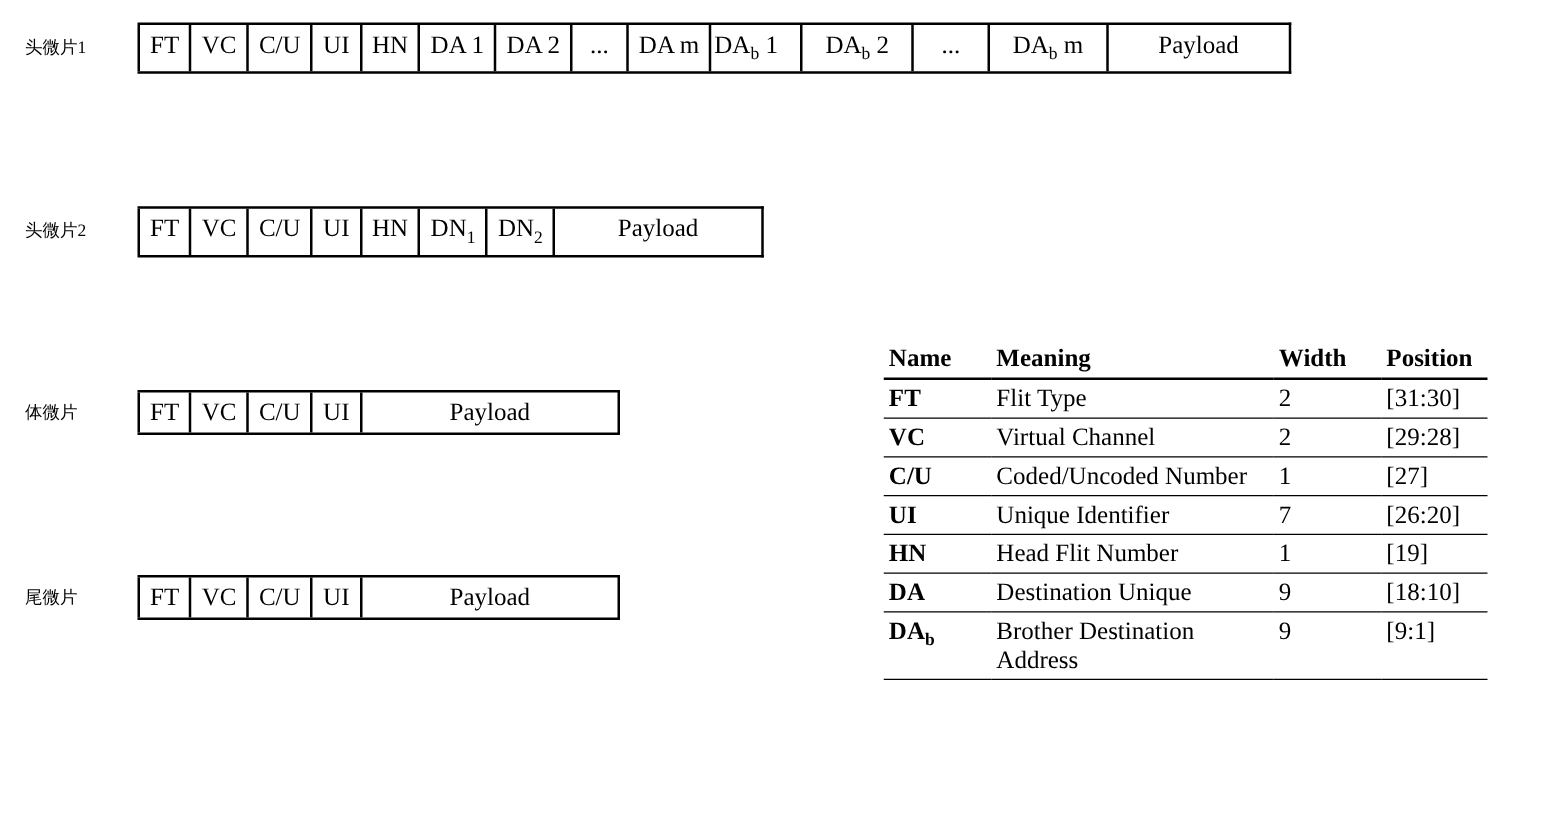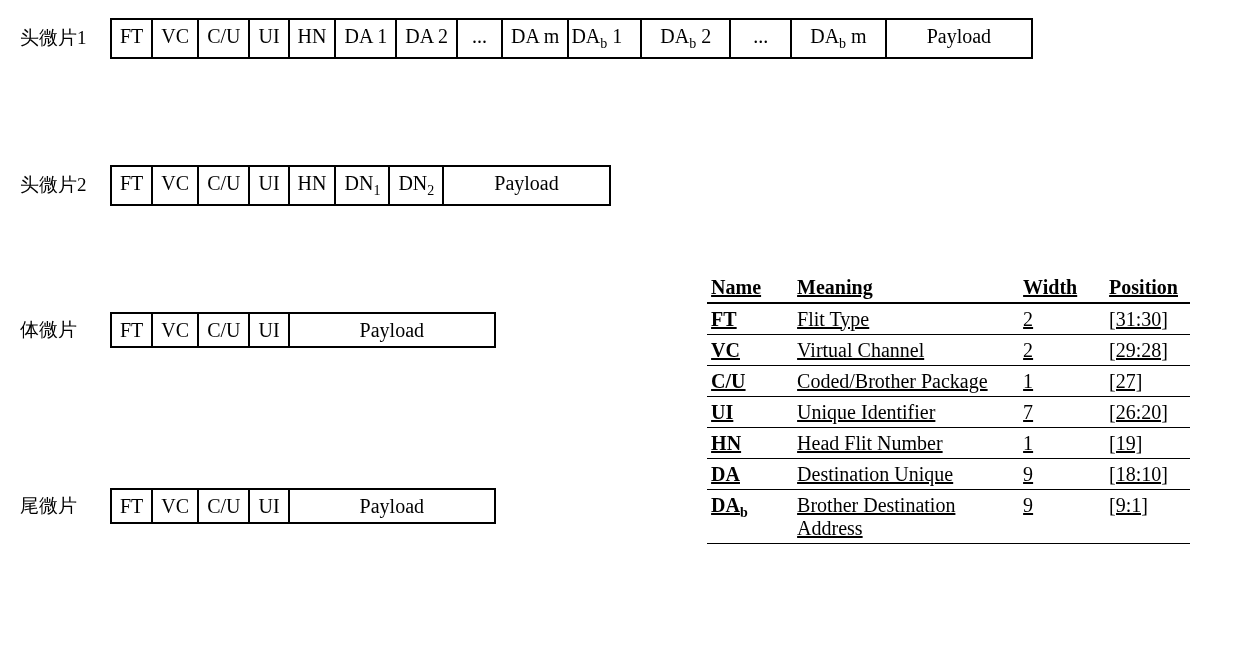--- a/index.html
+++ b/index.html
@@ -11,21 +11,21 @@
     box-sizing: border-box;
     color: #000;
   }
   .row {
     display: flex;
     align-items: center;
     margin-bottom: 46px;
   }
   .row-label {
     width: 90px;
-    font-size: 19px;
+    font-size: 14px;
     flex-shrink: 0;
   }
   .flit {
     display: flex;
     border: 2px solid #000;
     border-left: none;
   }
   .cell {
     border-left: 2px solid #000;
     padding: 4px 8px;
@@ -37,36 +37,35 @@
   .bottom-area {
     display: flex;
     align-items: flex-start;
     gap: 40px;
   }
   .left-col {
     flex-shrink: 0;
   }
   .left-col .row {
     margin-top: 40px;
-    margin-bottom: 60px;
+    margin-bottom: 32px;
   }
   .table-wrap {
     margin-left: auto;
     margin-right: 30px;
   }
   table.fields {
     border-collapse: collapse;
     font-size: 20px;
   }
   table.fields th, table.fields td {
     text-align: left;
     padding: 4px 12px 3px 4px;
     vertical-align: top;
     border-bottom: 1.5px solid #000;
-    text-decoration: underline;
   }
   table.fields th {
     font-weight: bold;
     border-bottom: 2px solid #000;
   }
   table.fields td:first-child {
     font-weight: bold;
     width: 70px;
   }
   table.fields td:nth-child(2) {
@@ -168,21 +167,21 @@
           <td>[31:30]</td>
         </tr>
         <tr>
           <td>VC</td>
           <td>Virtual Channel</td>
           <td>2</td>
           <td>[29:28]</td>
         </tr>
         <tr>
           <td>C/U</td>
-          <td>Coded/Brother Package</td>
+          <td>Coded/Uncoded Number</td>
           <td>1</td>
           <td>[27]</td>
         </tr>
         <tr>
           <td>UI</td>
           <td>Unique Identifier</td>
           <td>7</td>
           <td>[26:20]</td>
         </tr>
         <tr>

